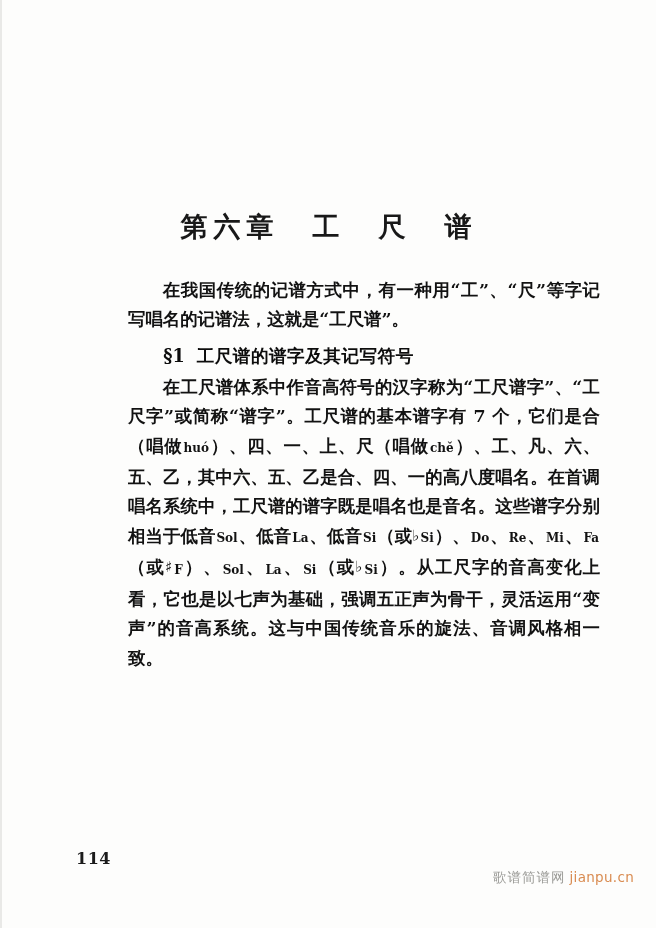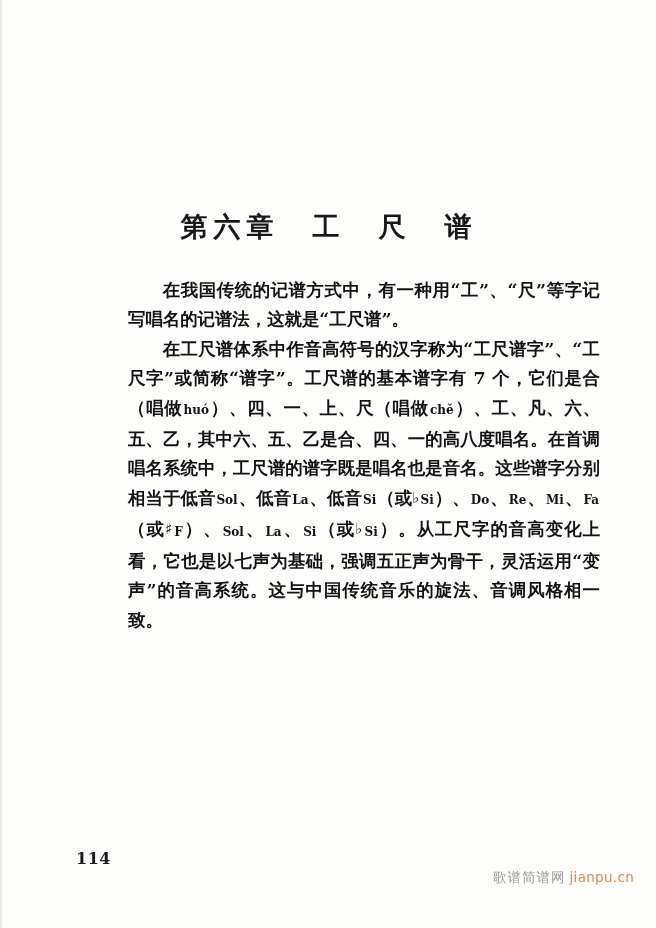--- a/index.html
+++ b/index.html
@@ -144,20 +144,21 @@
 <div class="page">
   <div class="page-inner">
 
     <h1 class="chapter-title">第六章　工　尺　谱</h1>
 
     <div class="body-block">
 
       <p class="para">在我国传统的记谱方式中，有一种用“工”、“尺”等字记写唱名的记谱法，这就是“工尺谱”。</p>
 
 
+      <h2 class="section-head"><span class="sec-no">§1</span><span>工尺谱的谱字及其记写符号</span></h2>
 
       <p class="para"><span>在工尺谱体系中作音高符号的汉字称为“工尺谱字”、“工尺字”或简称“谱字”。工尺谱的基本谱字有 7 个，它们是合（唱做</span><span class="latin">huó</span><span>）、四、一、上、尺（唱做</span><span class="latin">chě</span><span>）、工、凡、六、五、乙，其中六、五、乙是合、四、一的高八度唱名。在首调唱名系统中，工尺谱的谱字既是唱名也是音名。这些谱字分别相当于低音</span><span class="latin">Sol</span><span>、低音</span><span class="latin">La</span><span>、低音</span><span class="latin">Si</span><span>（或</span><span class="accidental">♭</span><span class="latin">Si</span><span>）、</span><span class="latin">Do</span><span>、</span><span class="latin">Re</span><span>、</span><span class="latin">Mi</span><span>、</span><span class="latin">Fa</span><span>（或</span><span class="accidental">♯</span><span class="latin">F</span><span>）、</span><span class="latin">Sol</span><span>、</span><span class="latin">La</span><span>、</span><span class="latin">Si</span><span>（或</span><span class="accidental">♭</span><span class="latin">Si</span><span>）。从工尺字的音高变化上看，它也是以七声为基础，强调五正声为骨干，灵活运用“变声”的音高系统。这与中国传统音乐的旋法、音调风格相一致。</span></p>
 
     </div>
 
     <div class="page-number">114</div>
 
     <div class="watermark"><span class="wm-cn">歌谱简谱网</span><span class="wm-url">jianpu.cn</span></div>
 
   </div>

